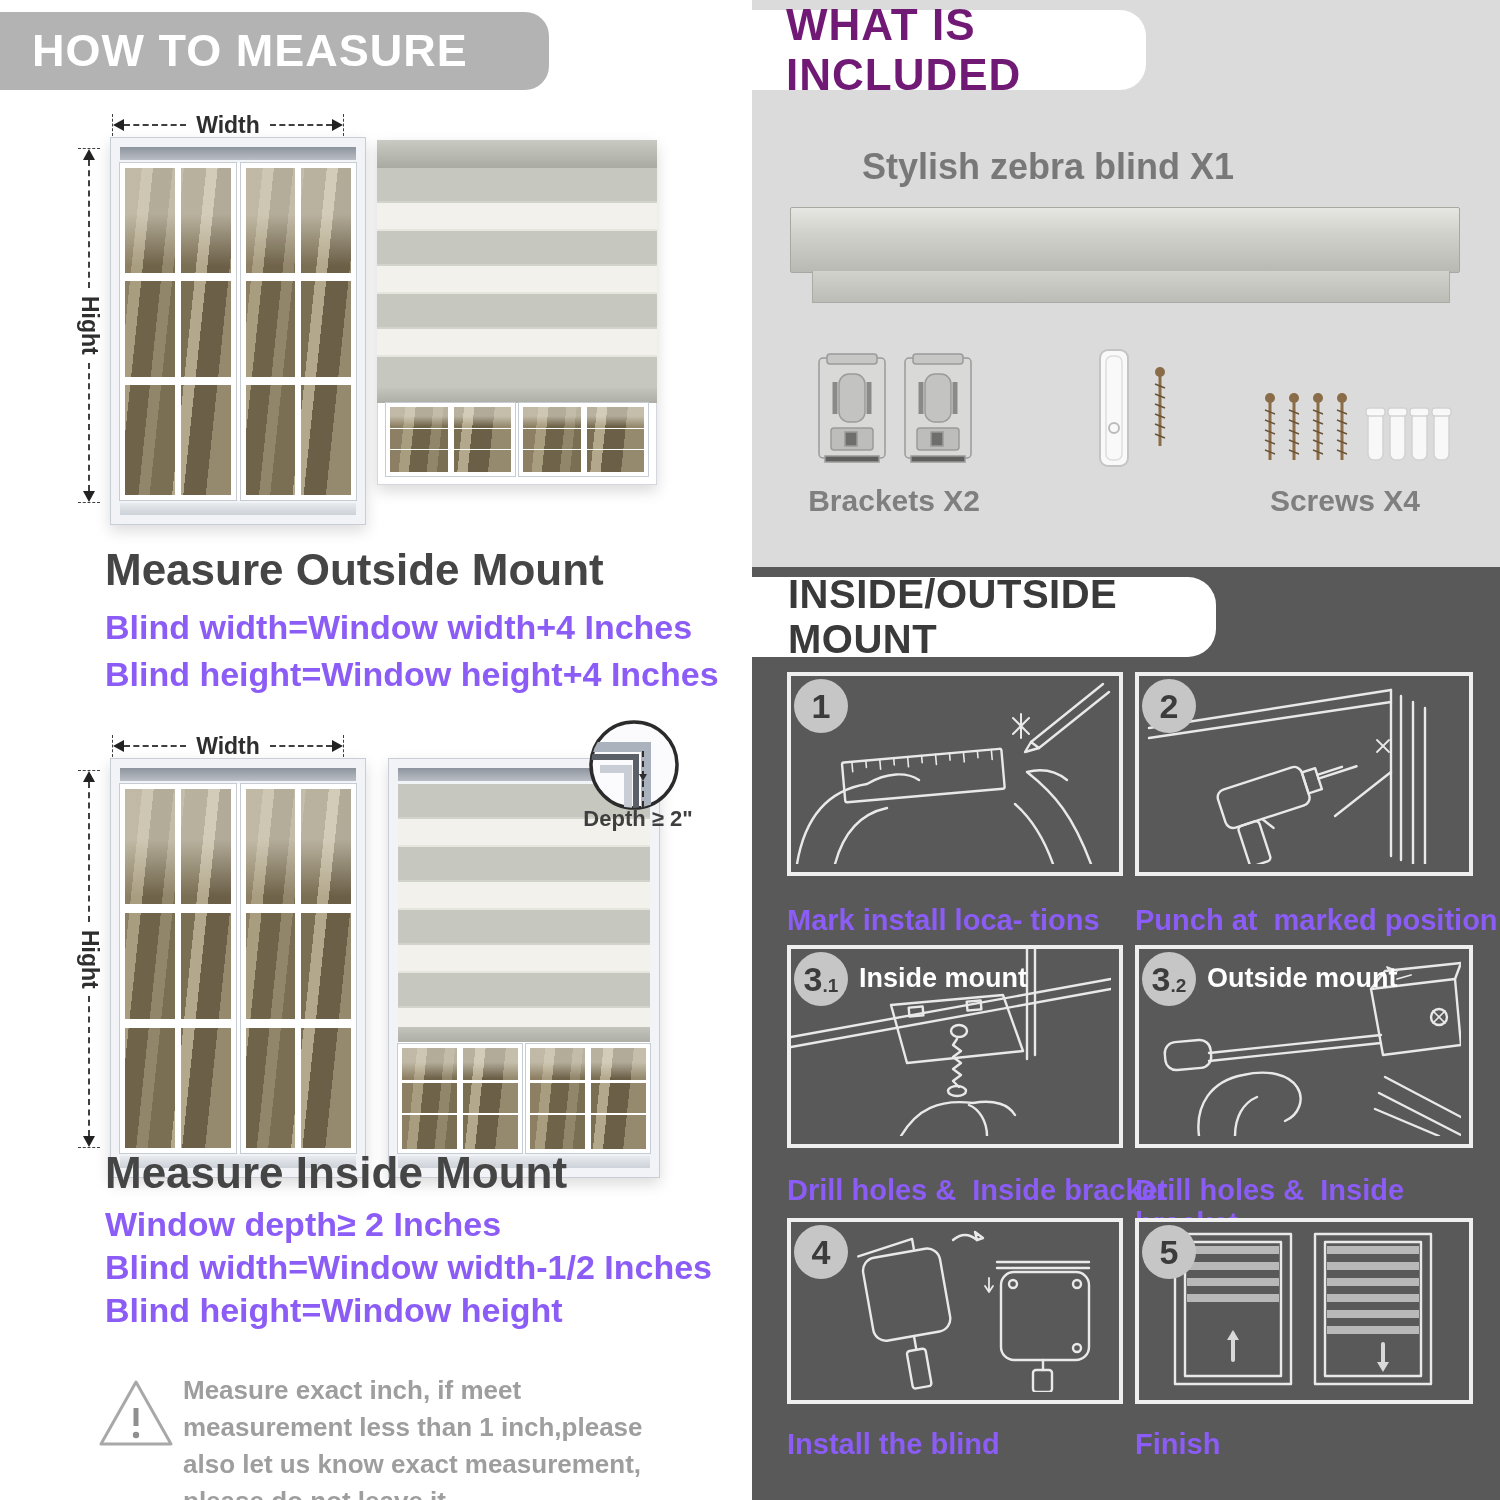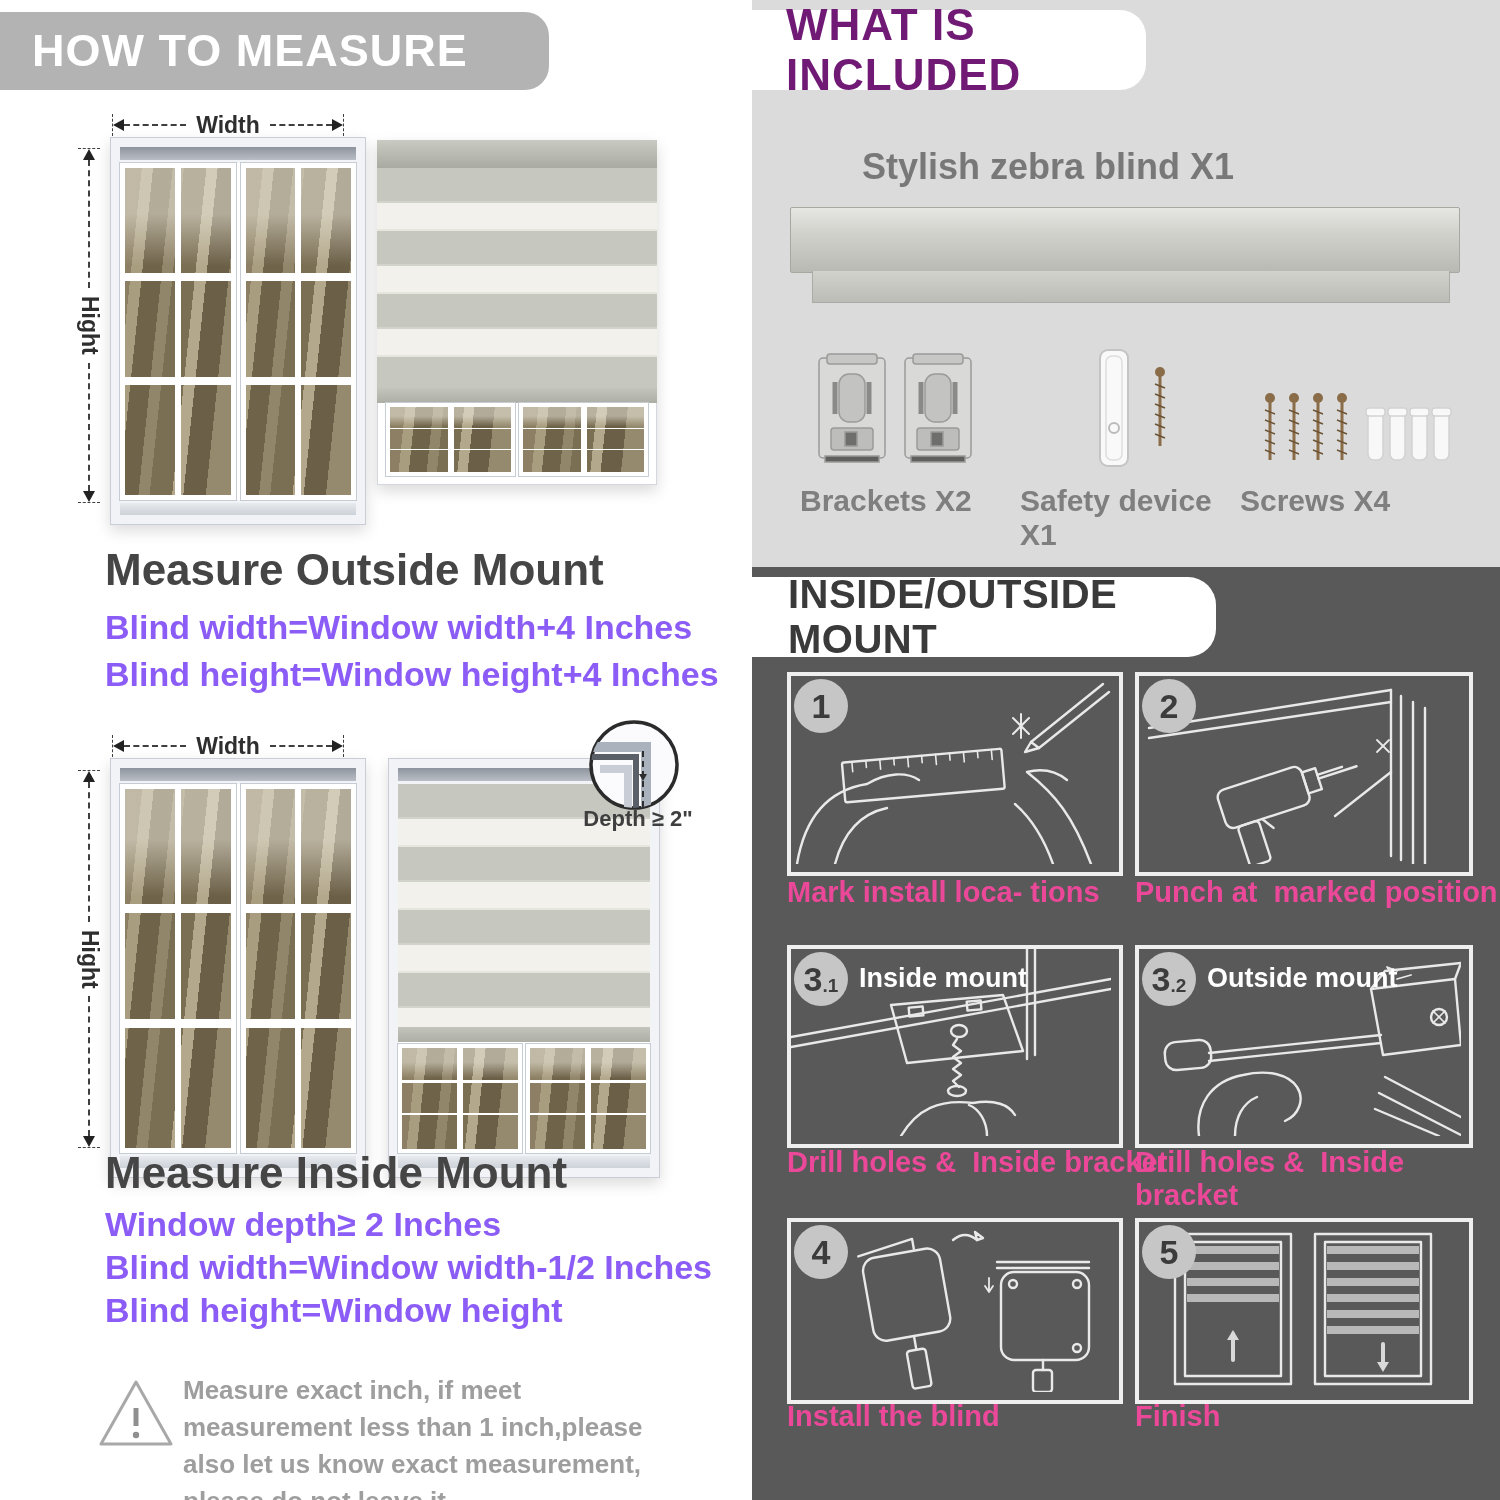--- a/index.html
+++ b/index.html
@@ -64,30 +64,30 @@
   .blind-free .below{flex:1;display:flex;gap:4px;background:#ffffff;padding:0 8px 8px 8px;border:1px solid #d4d8de;border-top:none;}
   .blind-free .below .door{border-width:4px;}
 
   
   .headrail-main{left:790px;top:207px;width:668px;height:64px;
       background:linear-gradient(180deg,#e6e6e2 0%,#cfcfc9 45%,#b9b9b3 100%);
       border:1px solid #a8a8a2;border-radius:2px;}
   .headrail-sub{left:812px;top:271px;width:636px;height:31px;
       background:linear-gradient(180deg,#d2d2cc,#bcbcb6);border:1px solid #abaaa4;border-top:none;}
 
-  .item-label{font-weight:bold;color:#7f7f7f;font-size:30px;text-align:left;}
+  .item-label{font-weight:bold;color:#7f7f7f;font-size:30px;text-align:right;}
 
   
   .step-panel{border:4px solid #efefef;background:#595959;}
   .step-num{position:absolute;left:3px;top:3px;width:54px;height:54px;border-radius:50%;
             background:#c6c6c6;color:#3c3c3c;font-weight:bold;font-size:34px;
             display:flex;align-items:center;justify-content:center;}
   .step-num .sub{font-size:19px;align-self:flex-end;margin-bottom:9px;}
   .step-title{position:absolute;left:68px;top:14px;color:#ffffff;font-weight:bold;font-size:27px;}
-  .caption{position:absolute;color:#ec4899;font-weight:bold;font-size:29px;white-space:pre-wrap;}
+  .caption{position:absolute;color:#8b5cf6;font-weight:bold;font-size:29px;white-space:pre-wrap;margin-top:28px;}
 
   .lineart{stroke:#e9e9e9;stroke-width:2.4;fill:none;stroke-linecap:round;stroke-linejoin:round;}
 
   
   #depth-label{font-weight:bold;color:#3f3f3f;font-size:22px;text-align:center;width:120px;}
 </style>
 </head>
 <body>
 
 <div id="canvas">
@@ -314,21 +314,20 @@
           <rect x="172" y="22" width="15" height="48" rx="6"></rect>
         <rect x="104" y="18" width="19" height="8" rx="3"></rect>
           <rect x="126" y="18" width="19" height="8" rx="3"></rect>
         <rect x="148" y="18" width="19" height="8" rx="3"></rect>
           <rect x="170" y="18" width="19" height="8" rx="3"></rect>
       </g>
     </g>
   </svg>
 
   <div class="abs item-label" style="left:800px;top:484px;width:180px;">Brackets X2</div>
-  <div class="abs item-label" style="left:1020px;top:484px;width:220px;">Safety device X1</div>
   <div class="abs item-label" style="left:1240px;top:484px;width:180px;">Screws X4</div>
 
   <div class="abs badge" id="iom-badge">
     <span>INSIDE/OUTSIDE MOUNT</span>
   </div>
 
   <div class="abs step-panel" style="left:787px;top:672px;width:328px;height:196px;">
     <div class="step-num">
         <span>1</span>
       </div>

